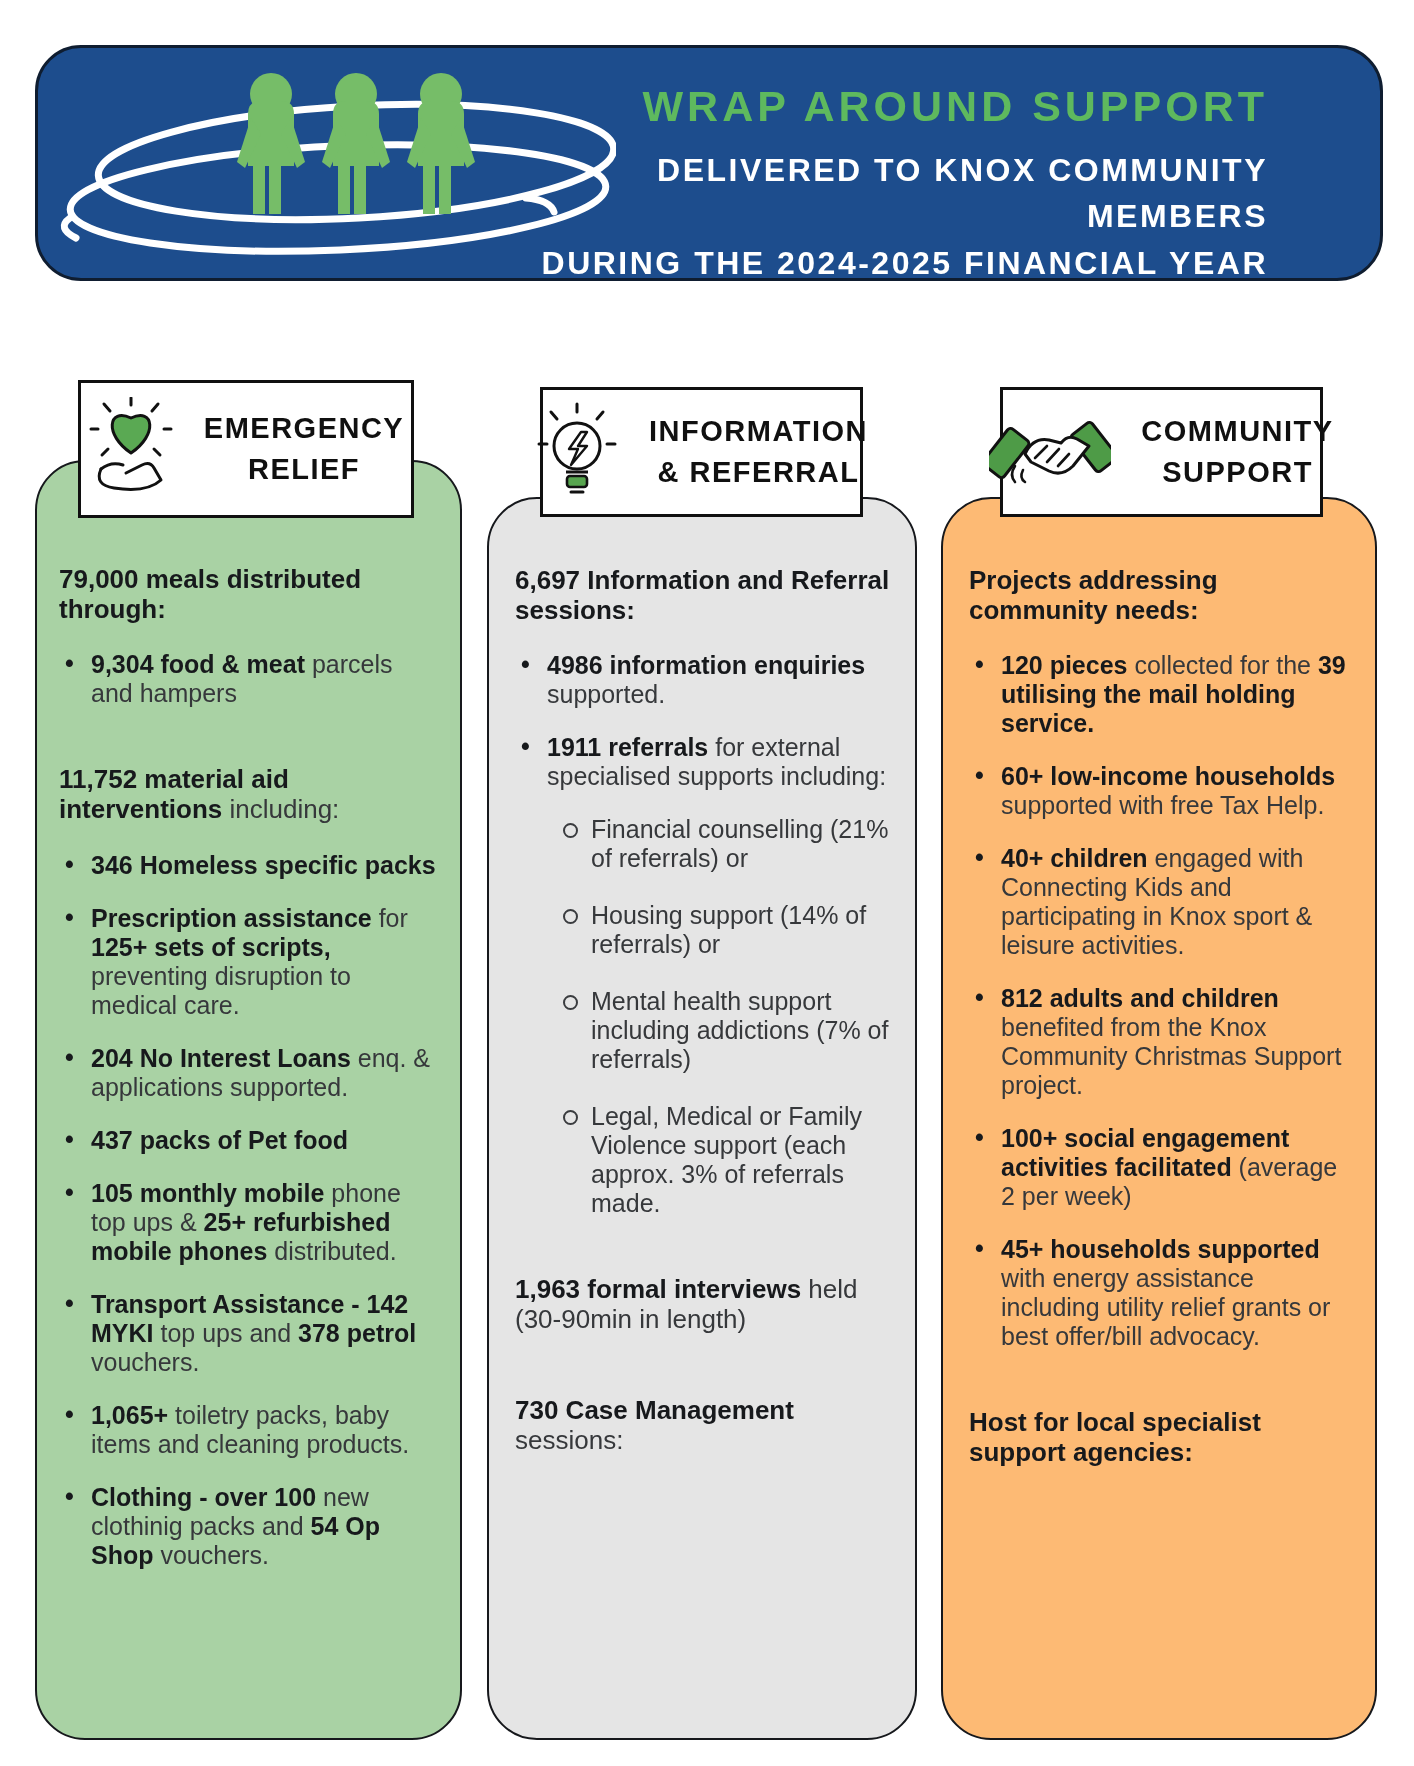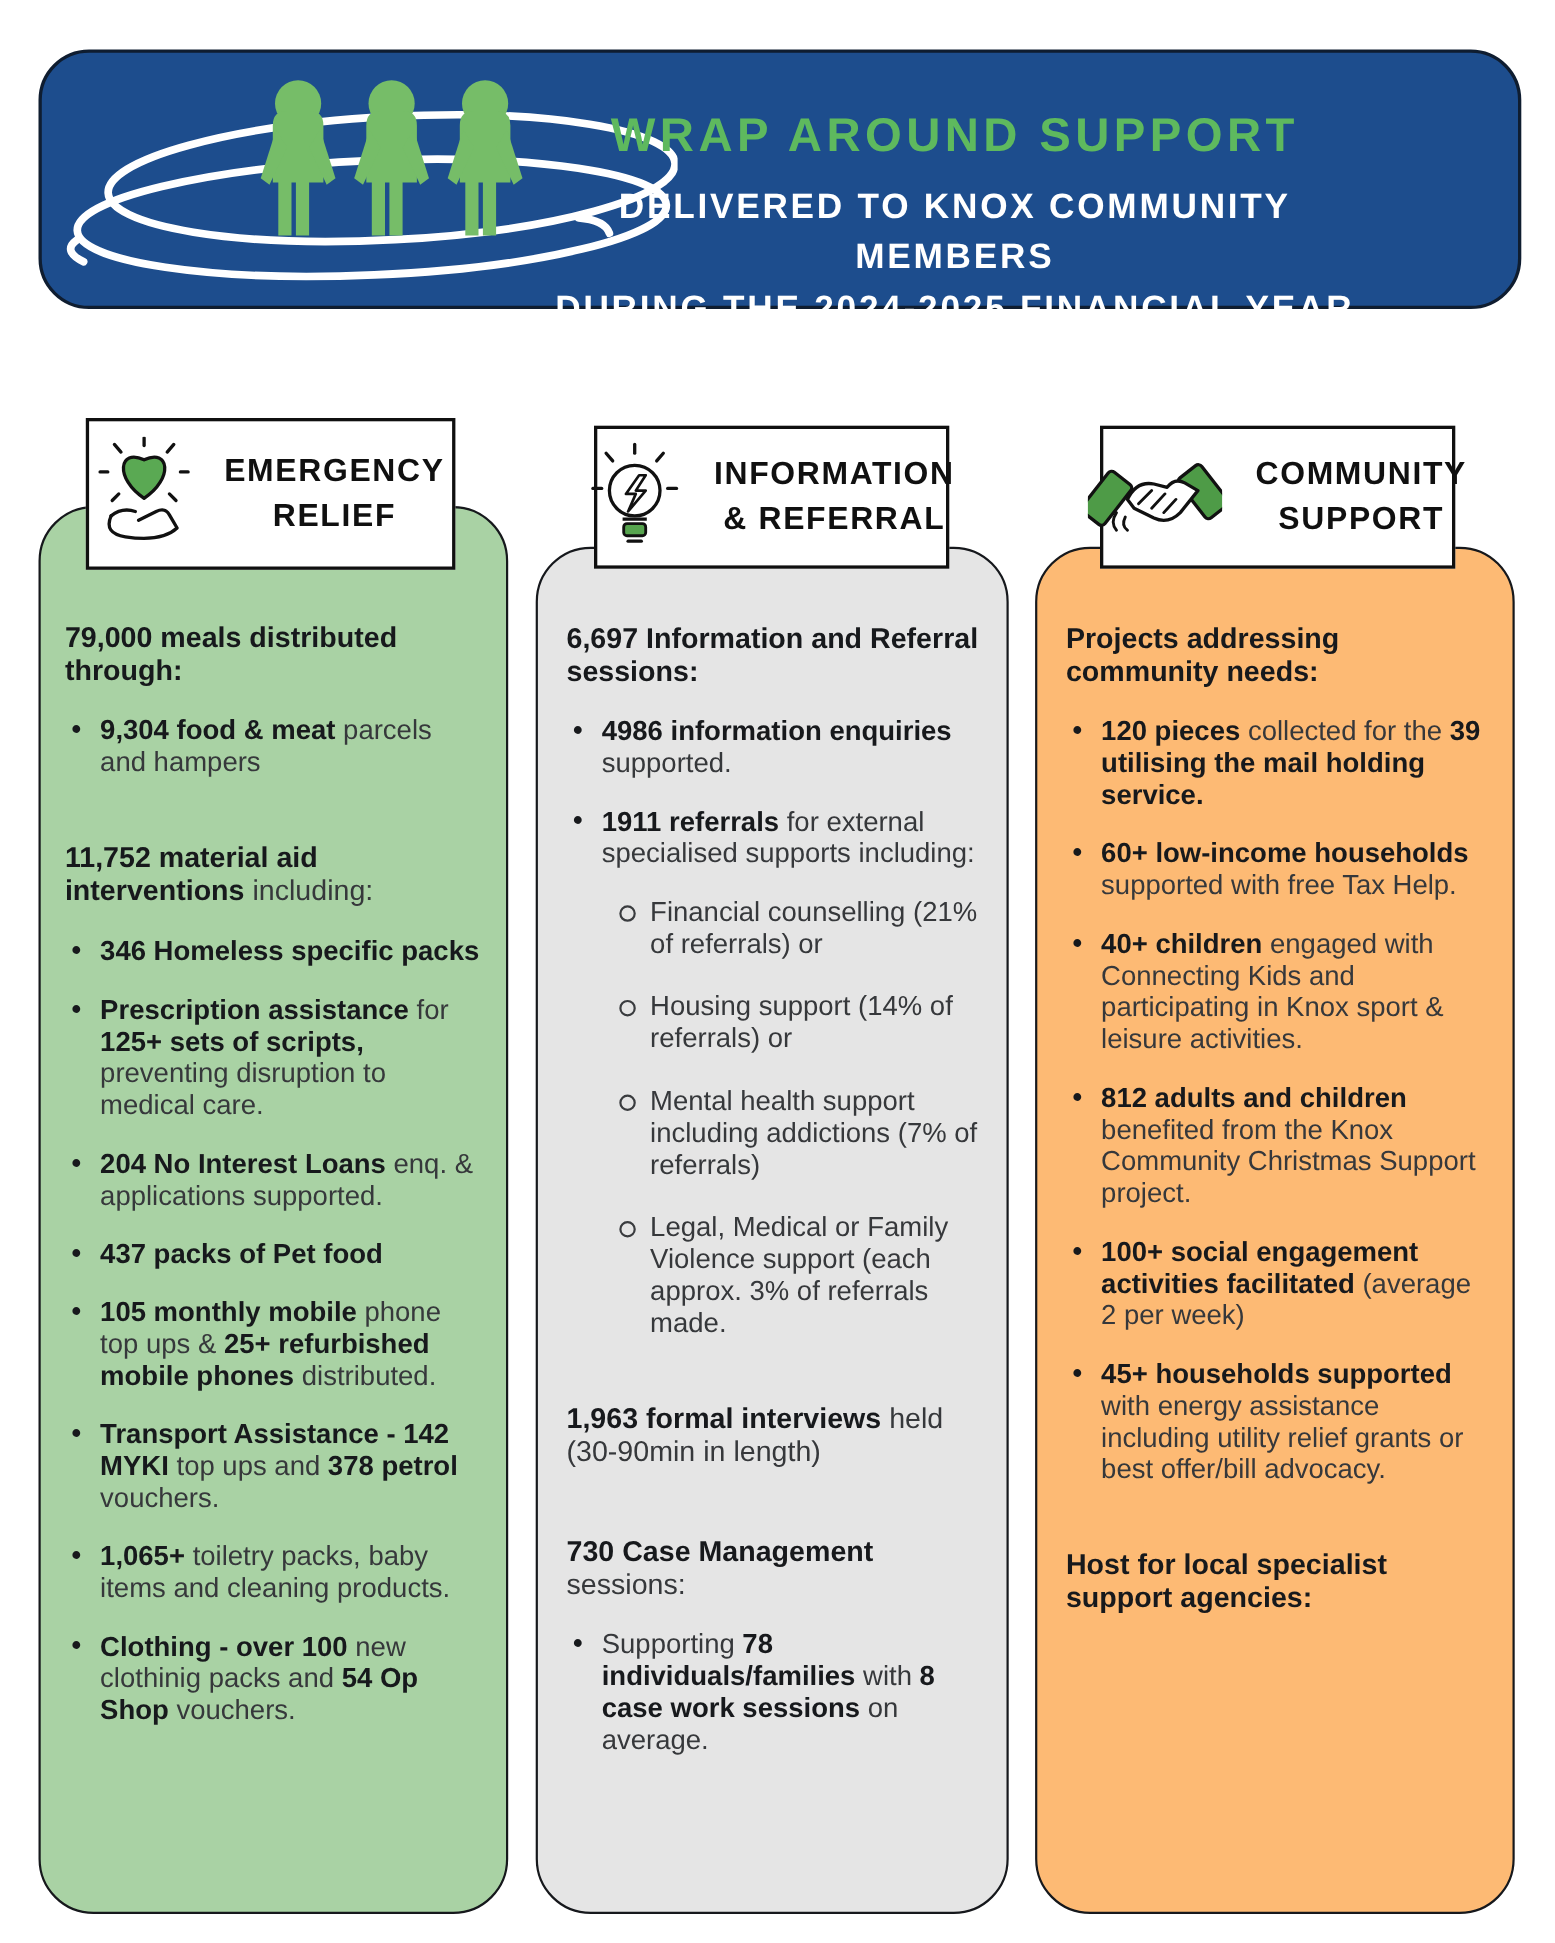--- a/index.html
+++ b/index.html
@@ -3,21 +3,21 @@
 <meta charset="utf-8">
 <style>
   html,body{margin:0;padding:0;background:#ffffff;}
   body{font-family:"Liberation Sans", sans-serif; -webkit-font-smoothing:antialiased;}
   .canvas{position:relative;width:1414px;height:1766px;background:#fff;overflow:hidden;}
 
   
   .hero{position:absolute;left:35px;top:45px;width:1348px;height:236px;
         border:3px solid #0f1d30;border-radius:46px;box-sizing:border-box;}
   .hero-art{position:absolute;left:18px;top:22px;}
-  .hero-text{position:absolute;left:430px;top:51px;width:800px;text-align:center;}
+  .hero-text{position:absolute;left:430px;top:34px;width:800px;text-align:right;}
   .hero-title{font-size:43px;font-weight:700;letter-spacing:4px;margin-bottom:16px;}
   .hero-sub{color:#ffffff;font-size:32px;font-weight:700;letter-spacing:2.5px;line-height:1.45;}
 
   
   .titlebox{position:absolute;background:#ffffff;border:3px solid #101010;z-index:3;
             display:flex;align-items:center;justify-content:center;gap:30px;box-sizing:border-box;padding:0 10px;}
   .tb-text{font-weight:700;font-size:29px;letter-spacing:1.5px;color:#101010;
            text-align:center;line-height:1.4;white-space:pre-line;}
   #tb-0{left:78px; top:380px;width:336px;height:138px;}
   #tb-1{left:540px;top:387px;width:323px;height:130px;}
@@ -181,23 +181,20 @@
           <li><span class="b">1911 referrals</span><span class="r"> for external specialised supports including:</span></li>
         </ul>
         <ul class="circle">
           <li><span class="r">Financial counselling (21% of referrals) or</span></li>
           <li><span class="r">Housing support (14% of referrals) or</span></li>
           <li><span class="r">Mental health support including addictions (7% of referrals)</span></li>
           <li><span class="r">Legal, Medical or Family Violence support (each approx. 3% of referrals made.</span></li>
         </ul>
         <p class="h"><span class="b">1,963 formal interviews</span><span class="r"> held (30-90min in length)</span></p>
         <p class="h"><span class="b">730 Case Management</span><span class="r"> sessions:</span></p>
-        <ul class="disc">
-          <li><span class="r">Supporting </span><span class="b">78 individuals/families</span><span class="r"> with </span><span class="b">8 case work sessions</span><span class="r"> on average.</span></li>
-        </ul>
       </div>
   </div>
   <div class="panel" id="panel-2" style="background: #fdba74;">
     <div class="content">
         <p class="h"><span class="b">Projects addressing community needs:</span></p>
         <ul class="disc">
           <li><span class="b">120 pieces</span><span class="r"> collected for the </span><span class="b">39 utilising the mail holding service.</span></li>
           <li><span class="b">60+ low-income households</span><span class="r"> supported with free Tax Help.</span></li>
           <li><span class="b">40+ children</span><span class="r"> engaged with Connecting Kids and participating in Knox sport &amp; leisure activities.</span></li>
           <li><span class="b">812 adults and children</span><span class="r"> benefited from the Knox Community Christmas Support project.</span></li>

